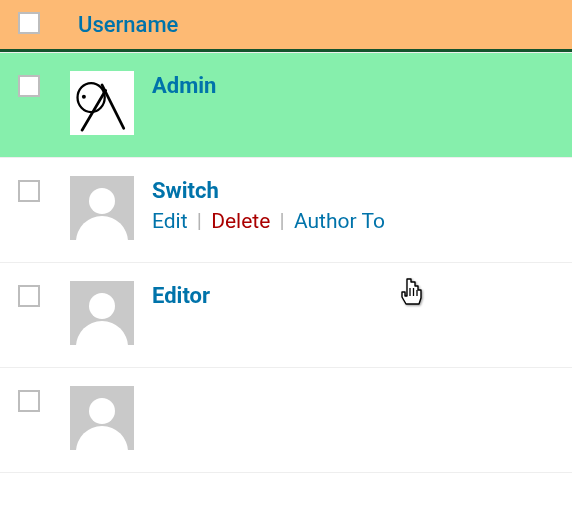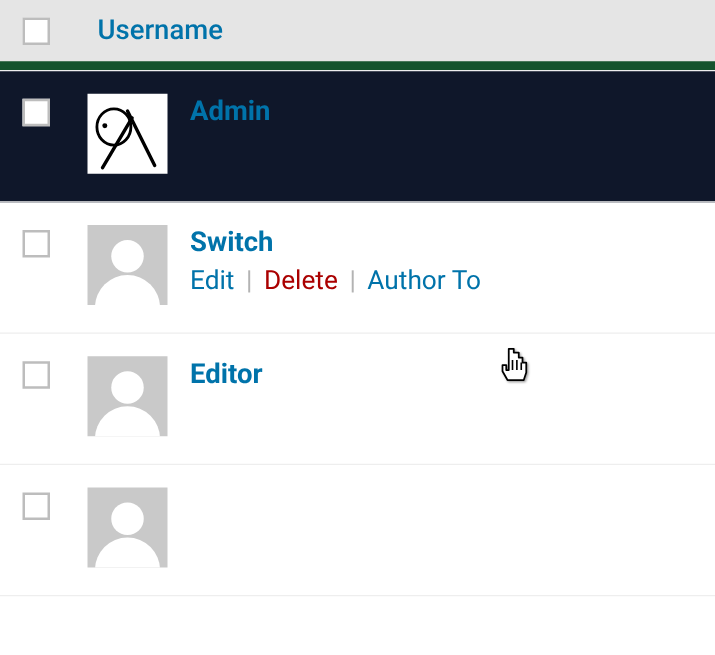--- a/index.html
+++ b/index.html
@@ -7,24 +7,23 @@
     font-family: -apple-system, BlinkMacSystemFont, "Segoe UI", Roboto, sans-serif;
     font-size: 20px;
     color: #333;
     background: #fff;
     width: 572px;
     height: 524px;
     overflow: hidden;
   }
   .table-header {
     display: flex;
-    align-items: center;
     padding: 12px 18px;
-    border-bottom: 7px solid #14532d;
-    background: #e5e5e5;
+    border-bottom: 3px solid #14532d;
+    background: #fdba74;
   }
   .checkbox {
     width: 22px;
     height: 22px;
     border: 2px solid #bdbdbd;
     background: #fff;
     flex-shrink: 0;
   }
   .col-label {
     margin-left: 38px;
@@ -33,21 +32,21 @@
     font-size: 22px;
   }
   .row {
     display: flex;
     align-items: flex-start;
     padding: 18px 18px 22px 18px;
     border-top: 1px solid #eeeeee;
     border-bottom: 1px solid #eeeeee;
   }
   .row + .row { border-top: none; }
-  .row.striped { background: #0f172a; }
+  .row.striped { background: #86efac; }
   .row .checkbox { margin-top: 4px; }
   .avatar {
     width: 64px;
     height: 64px;
     margin-left: 30px;
     background: #c9c9c9;
     position: relative;
     flex-shrink: 0;
     overflow: hidden;
   }

